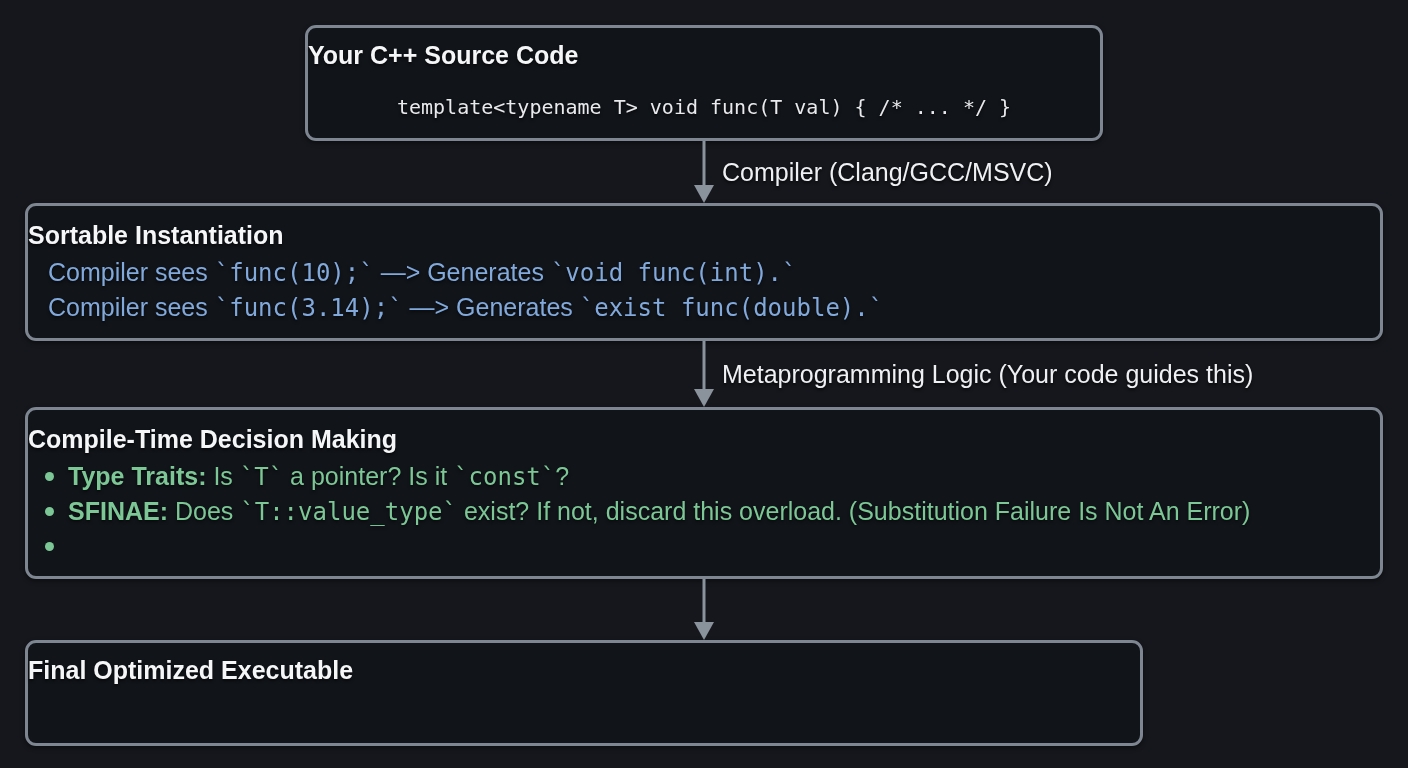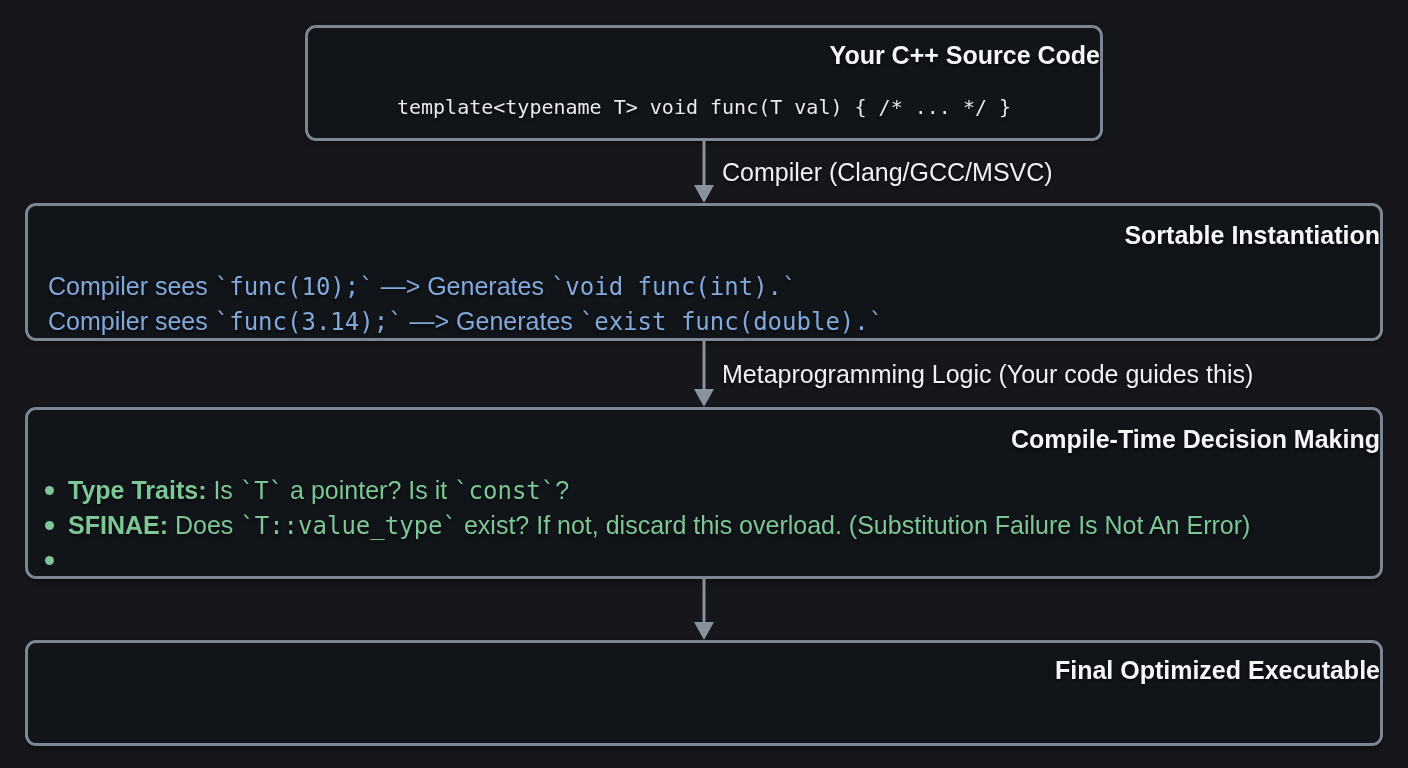--- a/index.html
+++ b/index.html
@@ -27,39 +27,39 @@
     position:absolute;
     background:var(--box_bg);
     border:3px solid var(--box_border);
     border-radius:11px;
     box-shadow:0 2px 5px rgba(0,0,0,.45);
   }
   .box-title{
     font-size:25px;
     font-weight:700;
     color:var(--title_text);
-    text-align:right;
+    text-align:left;
     line-height:30px;
     text-shadow:0 2px 3px rgba(0,0,0,.6);
   }
   #box-source{left:305px;top:25px;width:798px;height:116px;padding-top:12px;}
   #box-source .code-line{
     margin-top:22px;
     text-align:center;
     font-family:"DejaVu Sans Mono",monospace;
     font-size:20px;
     line-height:30px;
     color:var(--code_white);
     text-shadow:0 2px 3px rgba(0,0,0,.6);
   }
   #box-instantiation{left:25px;top:203px;width:1358px;height:138px;padding-top:14px;}
   #box-decision{left:25px;top:407px;width:1358px;height:172px;padding-top:14px;}
-  #box-final{left:25px;top:640px;width:1358px;height:106px;padding-top:12px;}
+  #box-final{left:25px;top:640px;width:1118px;height:106px;padding-top:12px;}
   .content{
-    margin-top:19px;
+    margin-top:5px;
     padding-left:20px;
     font-size:25px;
     line-height:34px;
     text-shadow:0 2px 3px rgba(0,0,0,.55);
   }
   .content .mono{
     font-family:"DejaVu Sans Mono",monospace;
     font-size:24px;
   }
   .content .bold{font-weight:700;}

